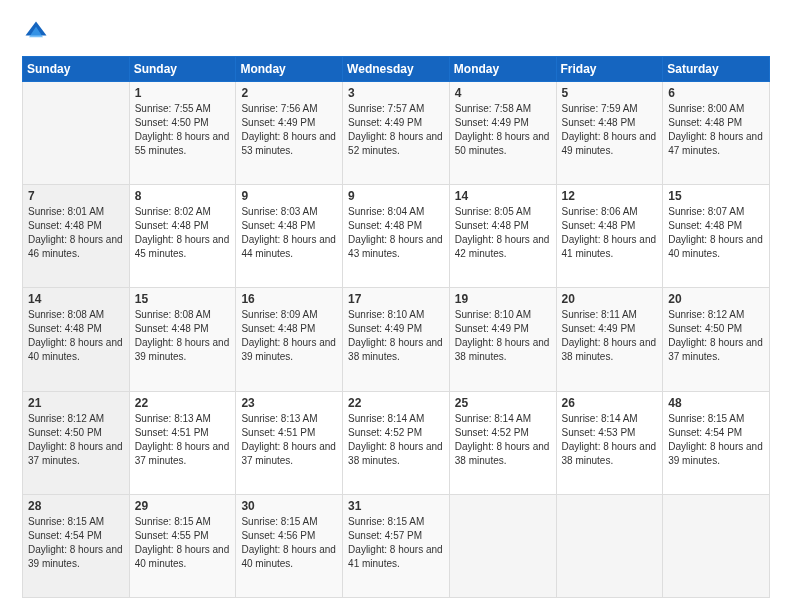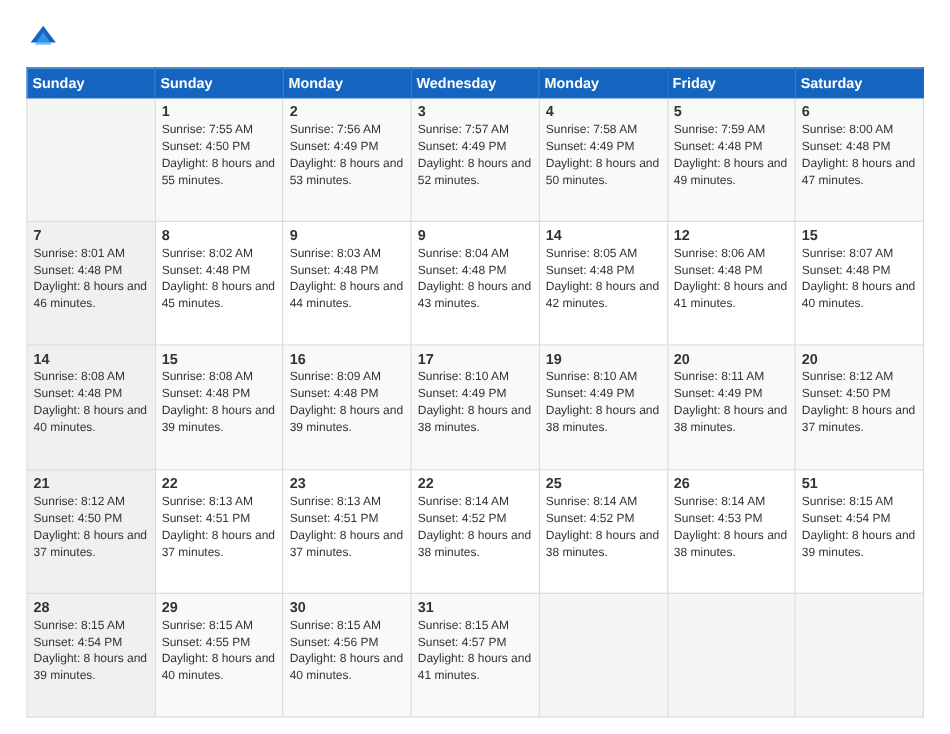--- a/index.html
+++ b/index.html
@@ -247,21 +247,21 @@
           </td>
           <td>
             <span class="day-num">25</span>
             <div class="day-info">Sunrise: 8:14 AM<br>Sunset: 4:52 PM<br>Daylight: 8 hours and 38 minutes.</div>
           </td>
           <td>
             <span class="day-num">26</span>
             <div class="day-info">Sunrise: 8:14 AM<br>Sunset: 4:53 PM<br>Daylight: 8 hours and 38 minutes.</div>
           </td>
           <td>
-            <span class="day-num">51</span>
+            <span class="day-num">48</span>
             <div class="day-info">Sunrise: 8:15 AM<br>Sunset: 4:54 PM<br>Daylight: 8 hours and 39 minutes.</div>
           </td>
         </tr>
         <tr>
           <td>
             <span class="day-num">28</span>
             <div class="day-info">Sunrise: 8:15 AM<br>Sunset: 4:54 PM<br>Daylight: 8 hours and 39 minutes.</div>
           </td>
           <td>
             <span class="day-num">29</span>

